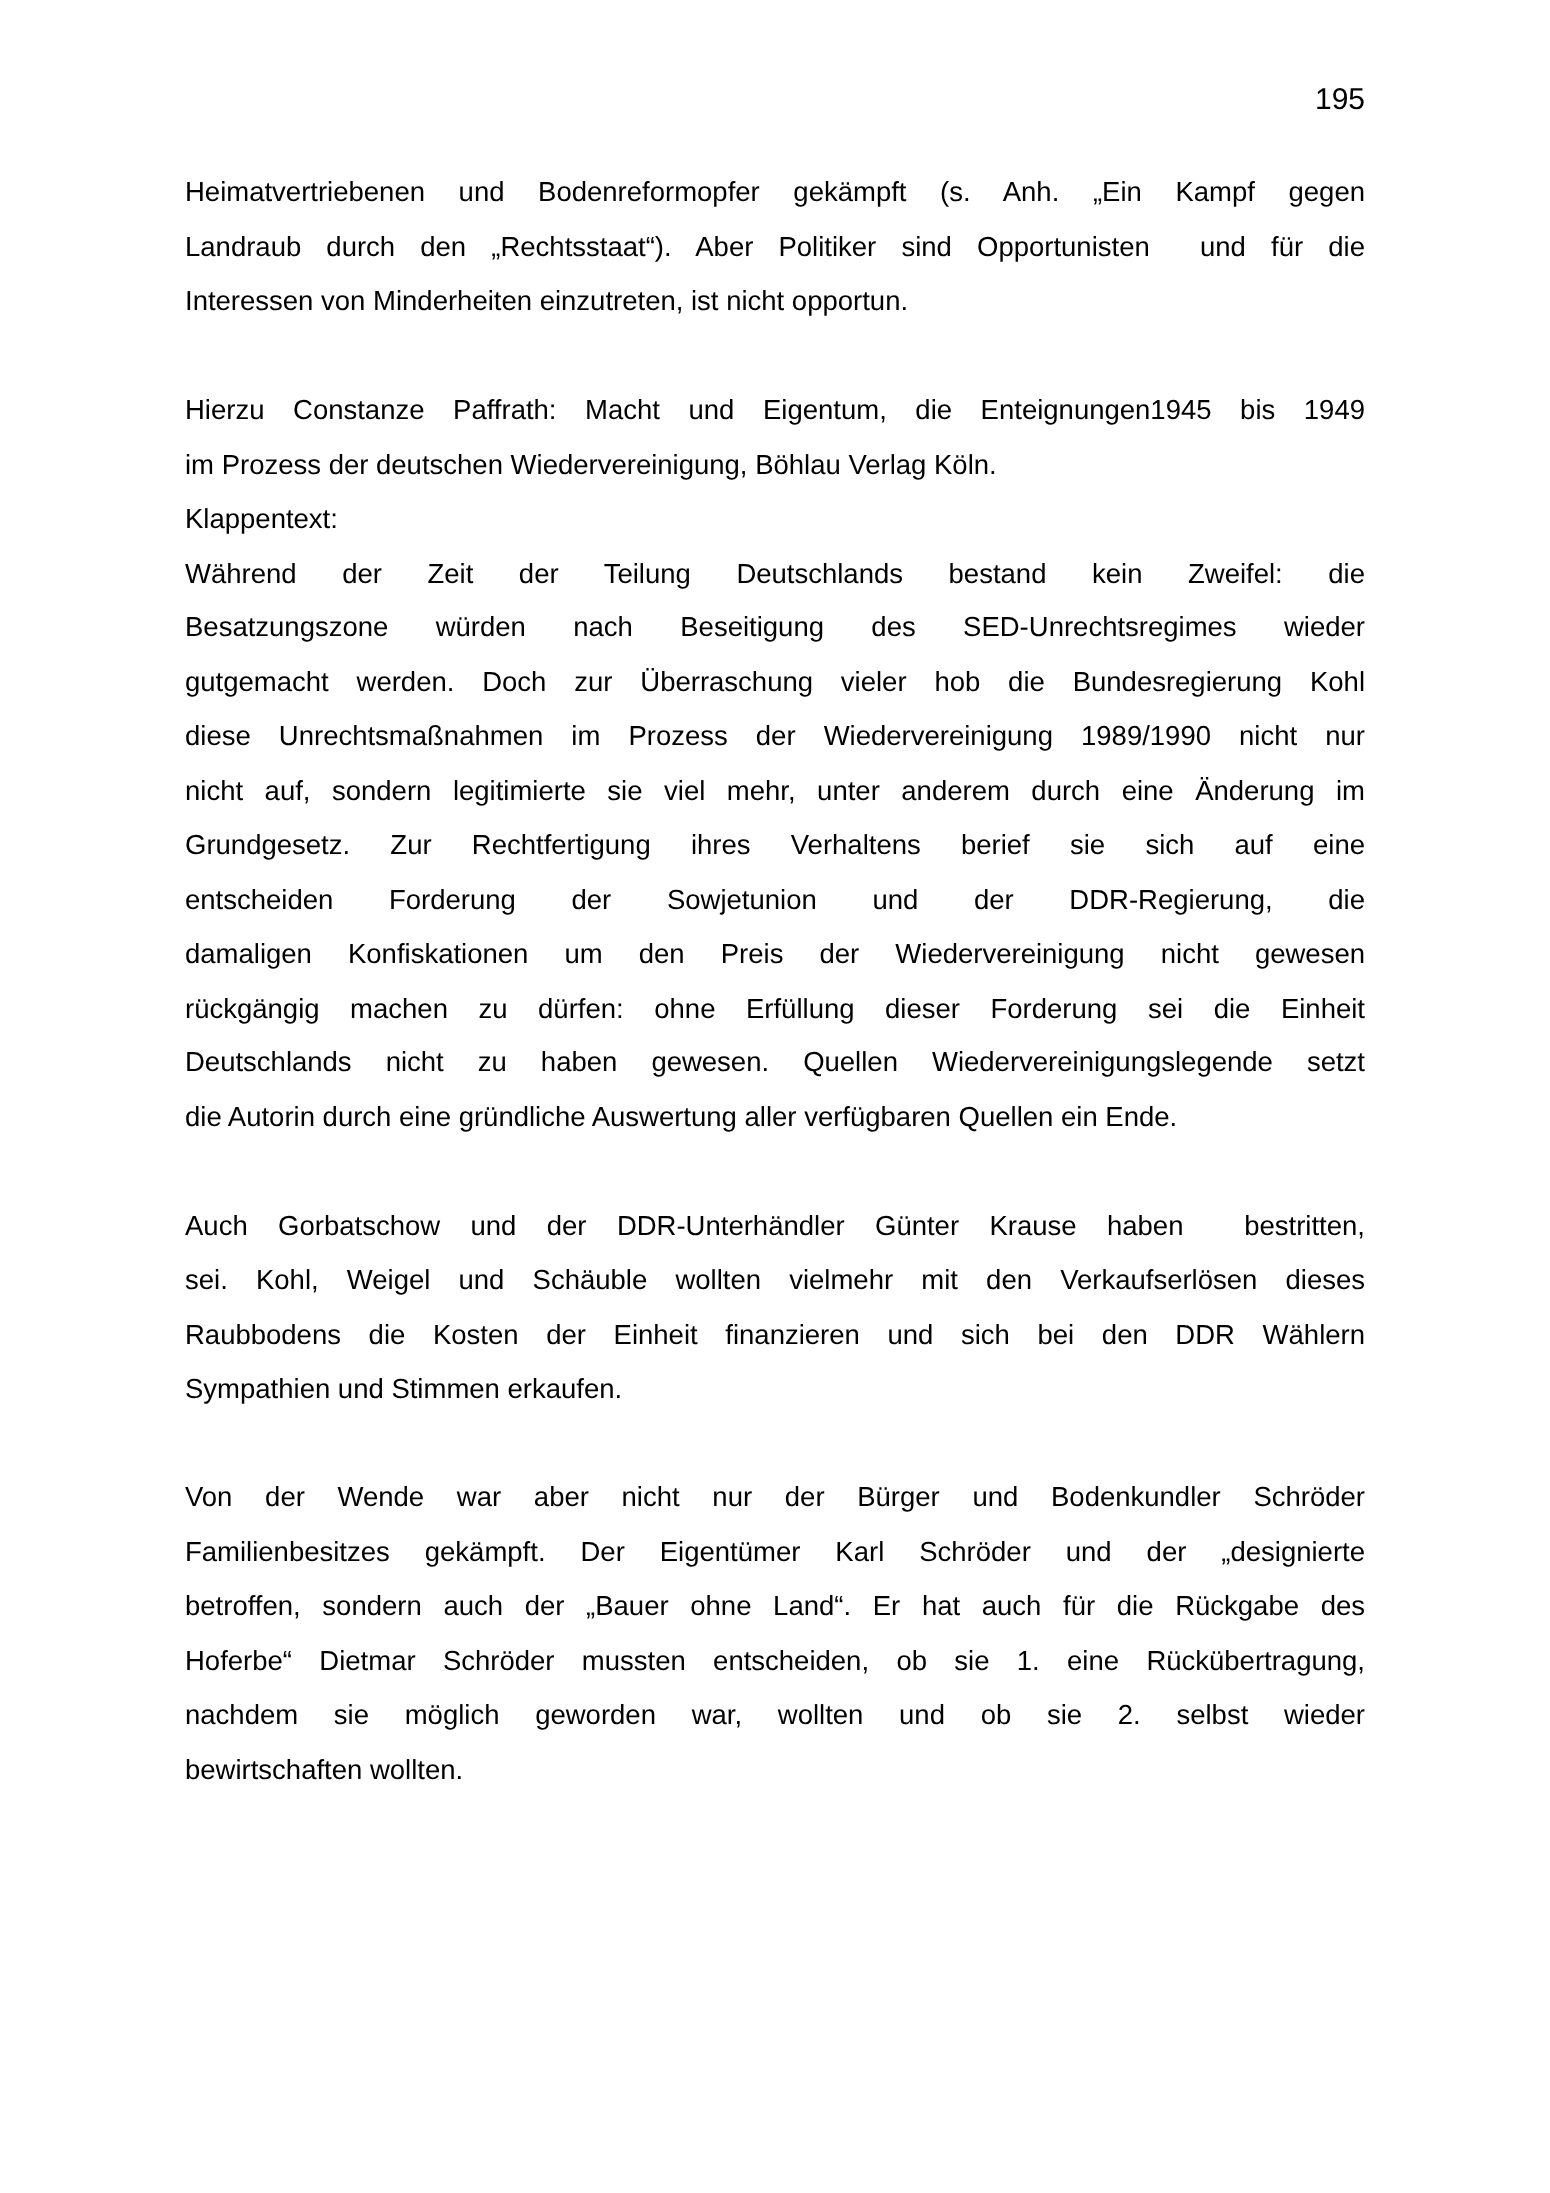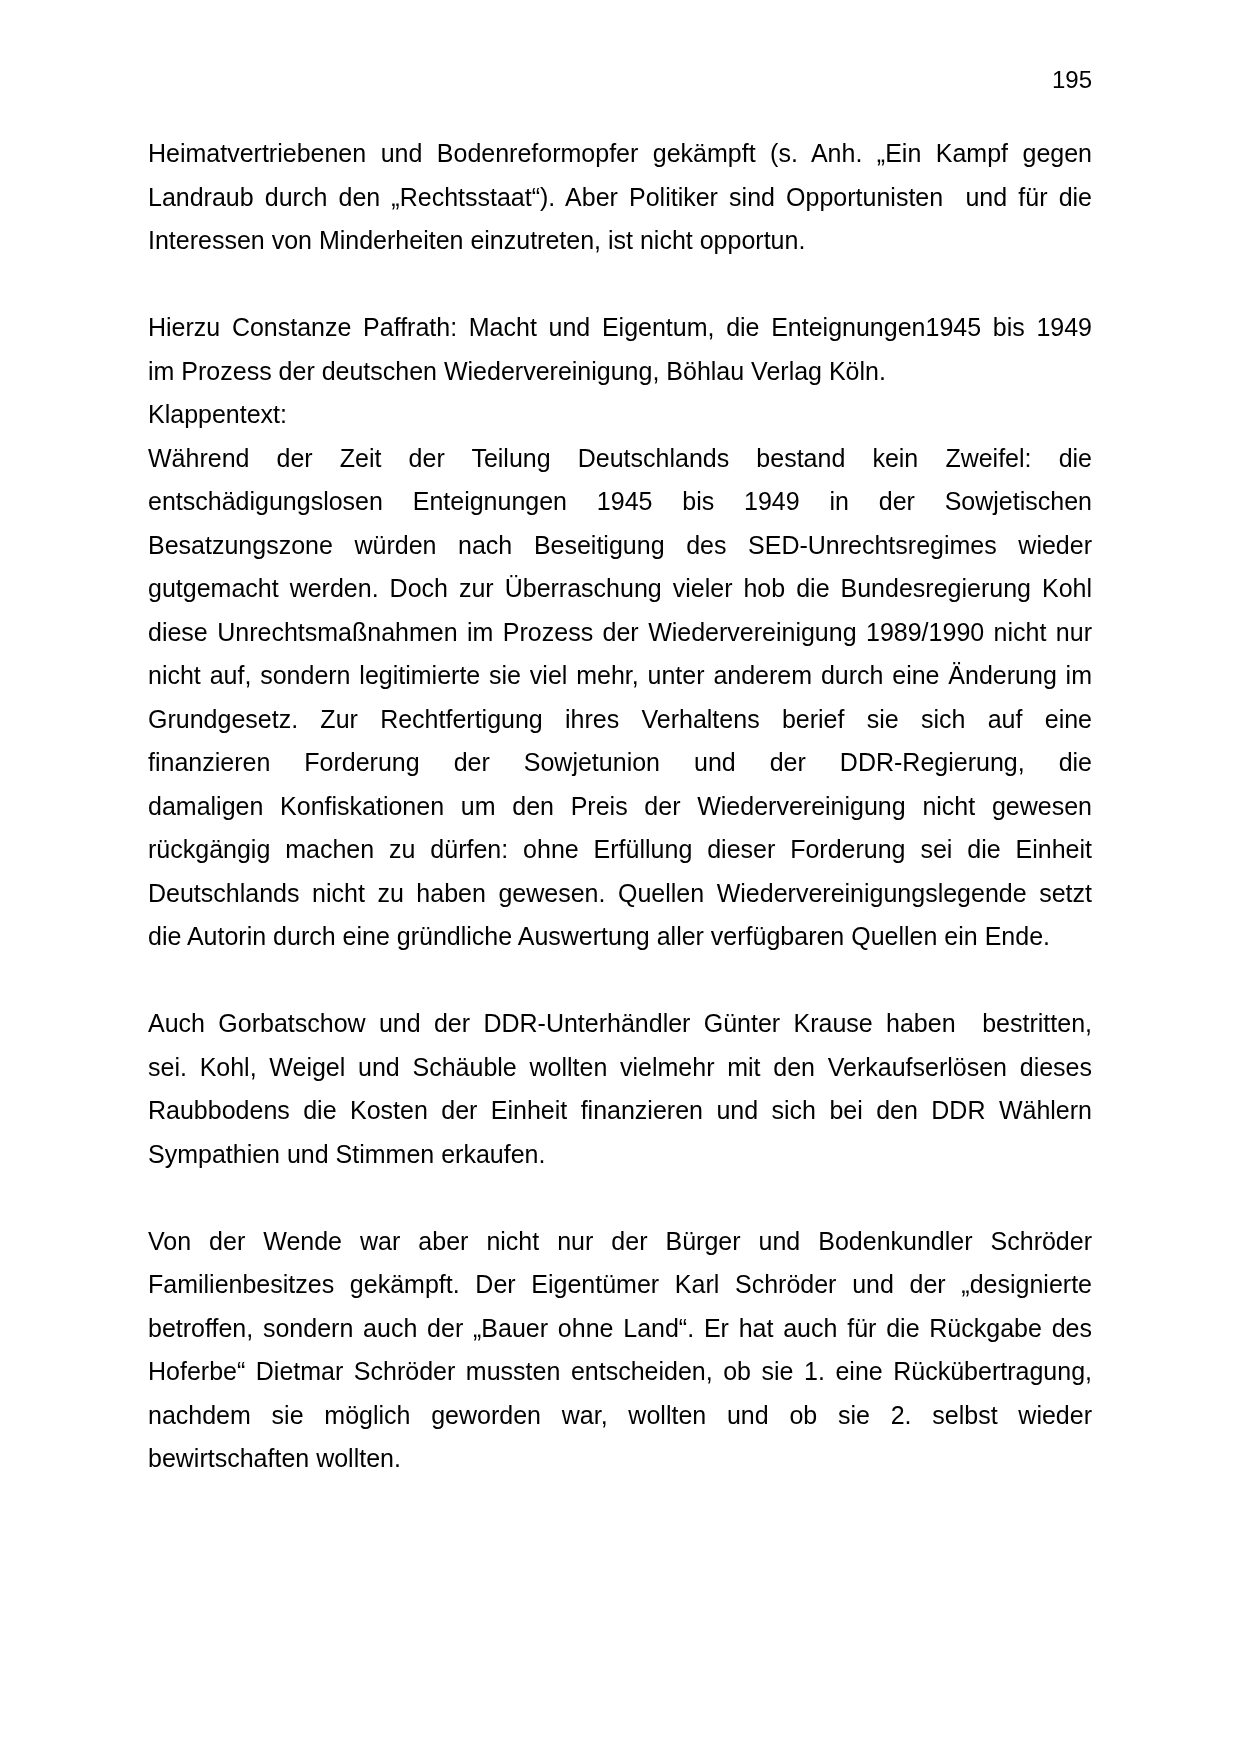--- a/index.html
+++ b/index.html
@@ -22,21 +22,21 @@
     right: 148px;
     font-size: 24px;
     line-height: 28px;
     text-align: right;
   }
   .text-block {
     position: absolute;
     left: 148px;
     top: 132px;
     width: 944px;
-    font-size: 25px;
+    font-size: 22px;
     line-height: 43.5px;
   }
   .line {
     text-align: justify;
     text-align-last: justify;
     white-space: normal;
     height: 43.5px;
     overflow: visible;
   }
   .line.last {
@@ -54,27 +54,26 @@
   <div class="page-number">195</div>
   <div class="text-block" id="text-block">
       <div class="line">Heimatvertriebenen und Bodenreformopfer gekämpft (s. Anh. „Ein Kampf gegen</div>
       <div class="line">Landraub durch den „Rechtsstaat“). Aber Politiker sind Opportunisten&nbsp; und für die</div>
       <div class="line last">Interessen von Minderheiten einzutreten, ist nicht opportun.</div>
       <div class="line blank last">&nbsp;</div>
       <div class="line">Hierzu Constanze Paffrath: Macht und Eigentum, die Enteignungen1945 bis 1949</div>
       <div class="line last">im Prozess der deutschen Wiedervereinigung, Böhlau Verlag Köln.</div>
       <div class="line last">Klappentext:</div>
       <div class="line">Während der Zeit der Teilung Deutschlands bestand kein Zweifel: die</div>
-      <div class="line">entschädigungslosen Enteignungen 1945 bis 1949 in der Sowjetischen</div>
       <div class="line">Besatzungszone würden nach Beseitigung des SED-Unrechtsregimes wieder</div>
       <div class="line">gutgemacht werden. Doch zur Überraschung vieler hob die Bundesregierung Kohl</div>
       <div class="line">diese Unrechtsmaßnahmen im Prozess der Wiedervereinigung 1989/1990 nicht nur</div>
       <div class="line">nicht auf, sondern legitimierte sie viel mehr, unter anderem durch eine Änderung im</div>
       <div class="line">Grundgesetz. Zur Rechtfertigung ihres Verhaltens berief sie sich auf eine</div>
-      <div class="line">finanzieren Forderung der Sowjetunion und der DDR-Regierung, die</div>
+      <div class="line">entscheiden Forderung der Sowjetunion und der DDR-Regierung, die</div>
       <div class="line">damaligen Konfiskationen um den Preis der Wiedervereinigung nicht gewesen</div>
       <div class="line">rückgängig machen zu dürfen: ohne Erfüllung dieser Forderung sei die Einheit</div>
       <div class="line">Deutschlands nicht zu haben gewesen. Quellen Wiedervereinigungslegende setzt</div>
       <div class="line last">die Autorin durch eine gründliche Auswertung aller verfügbaren Quellen ein Ende.</div>
       <div class="line blank last">&nbsp;</div>
       <div class="line">Auch Gorbatschow und der DDR-Unterhändler Günter Krause haben&nbsp; bestritten,</div>
       <div class="line">sei. Kohl, Weigel und Schäuble wollten vielmehr mit den Verkaufserlösen dieses</div>
       <div class="line">Raubbodens die Kosten der Einheit finanzieren und sich bei den DDR Wählern</div>
       <div class="line last">Sympathien und Stimmen erkaufen.</div>
       <div class="line blank last">&nbsp;</div>

